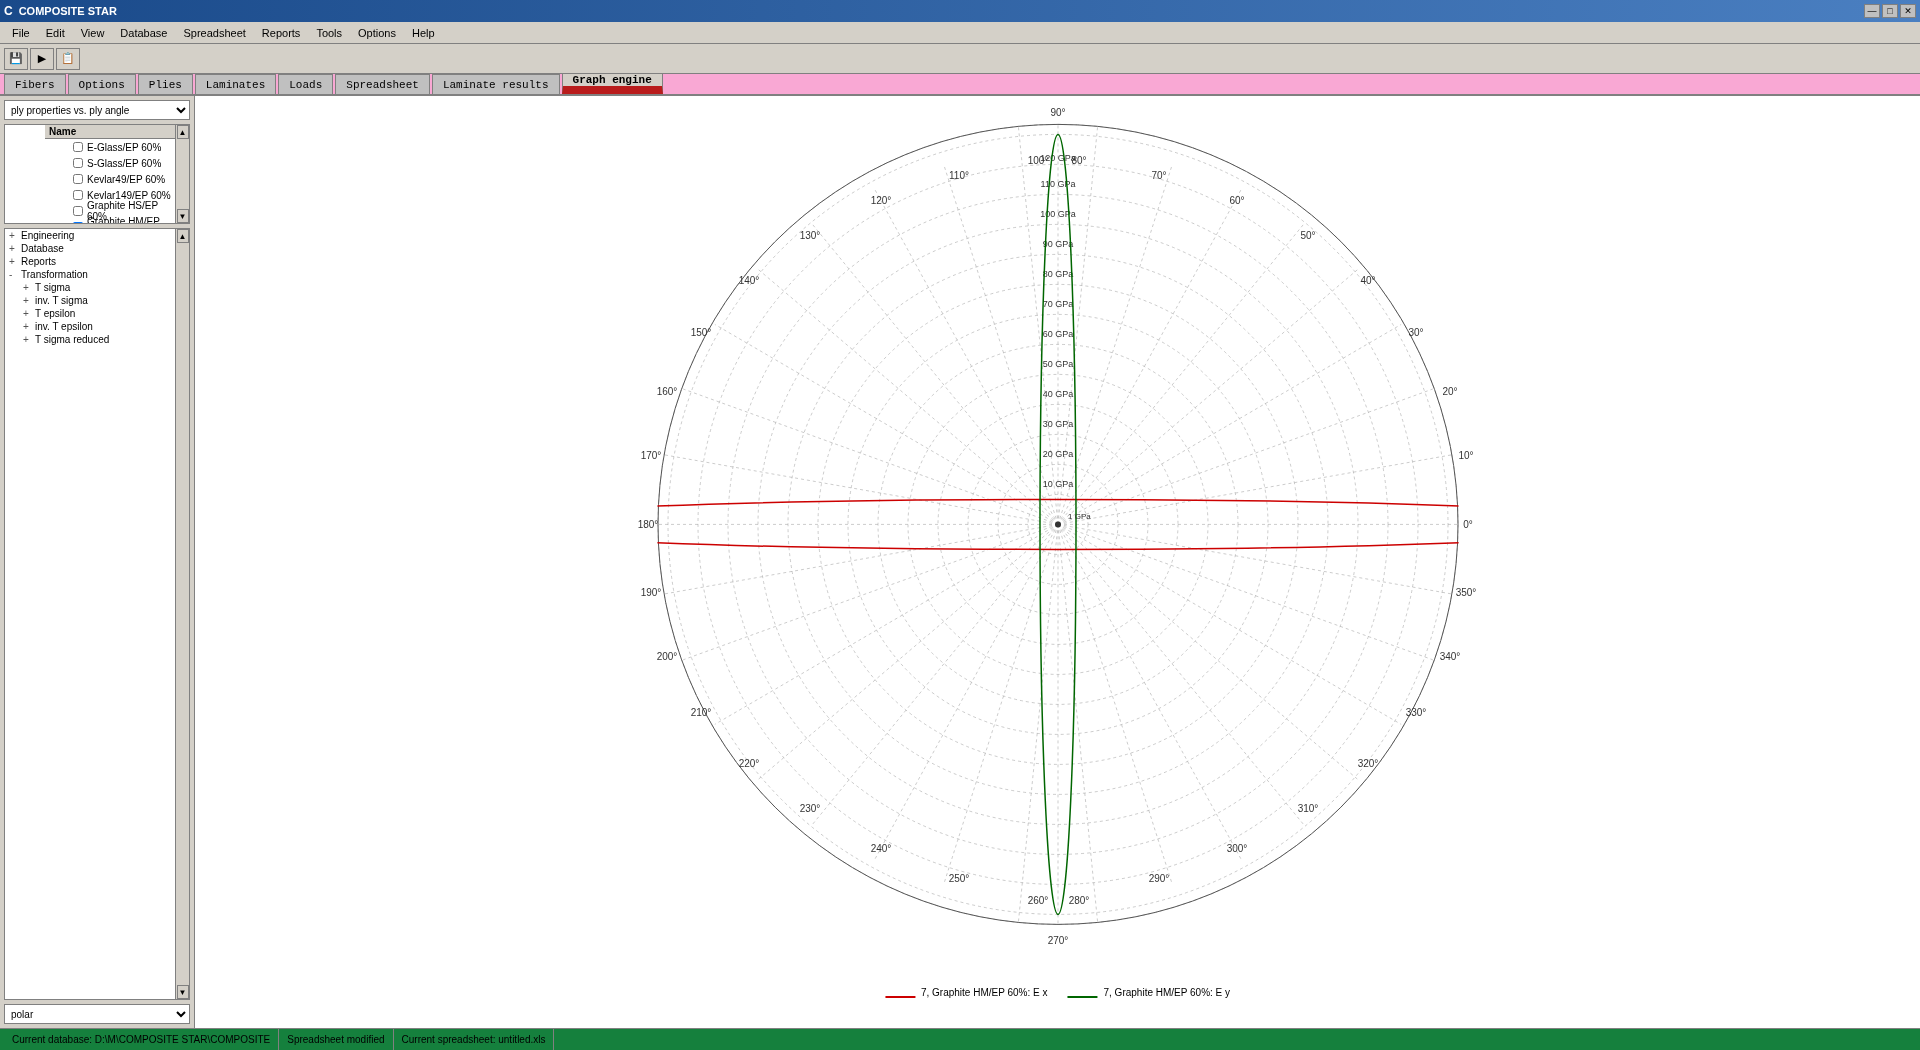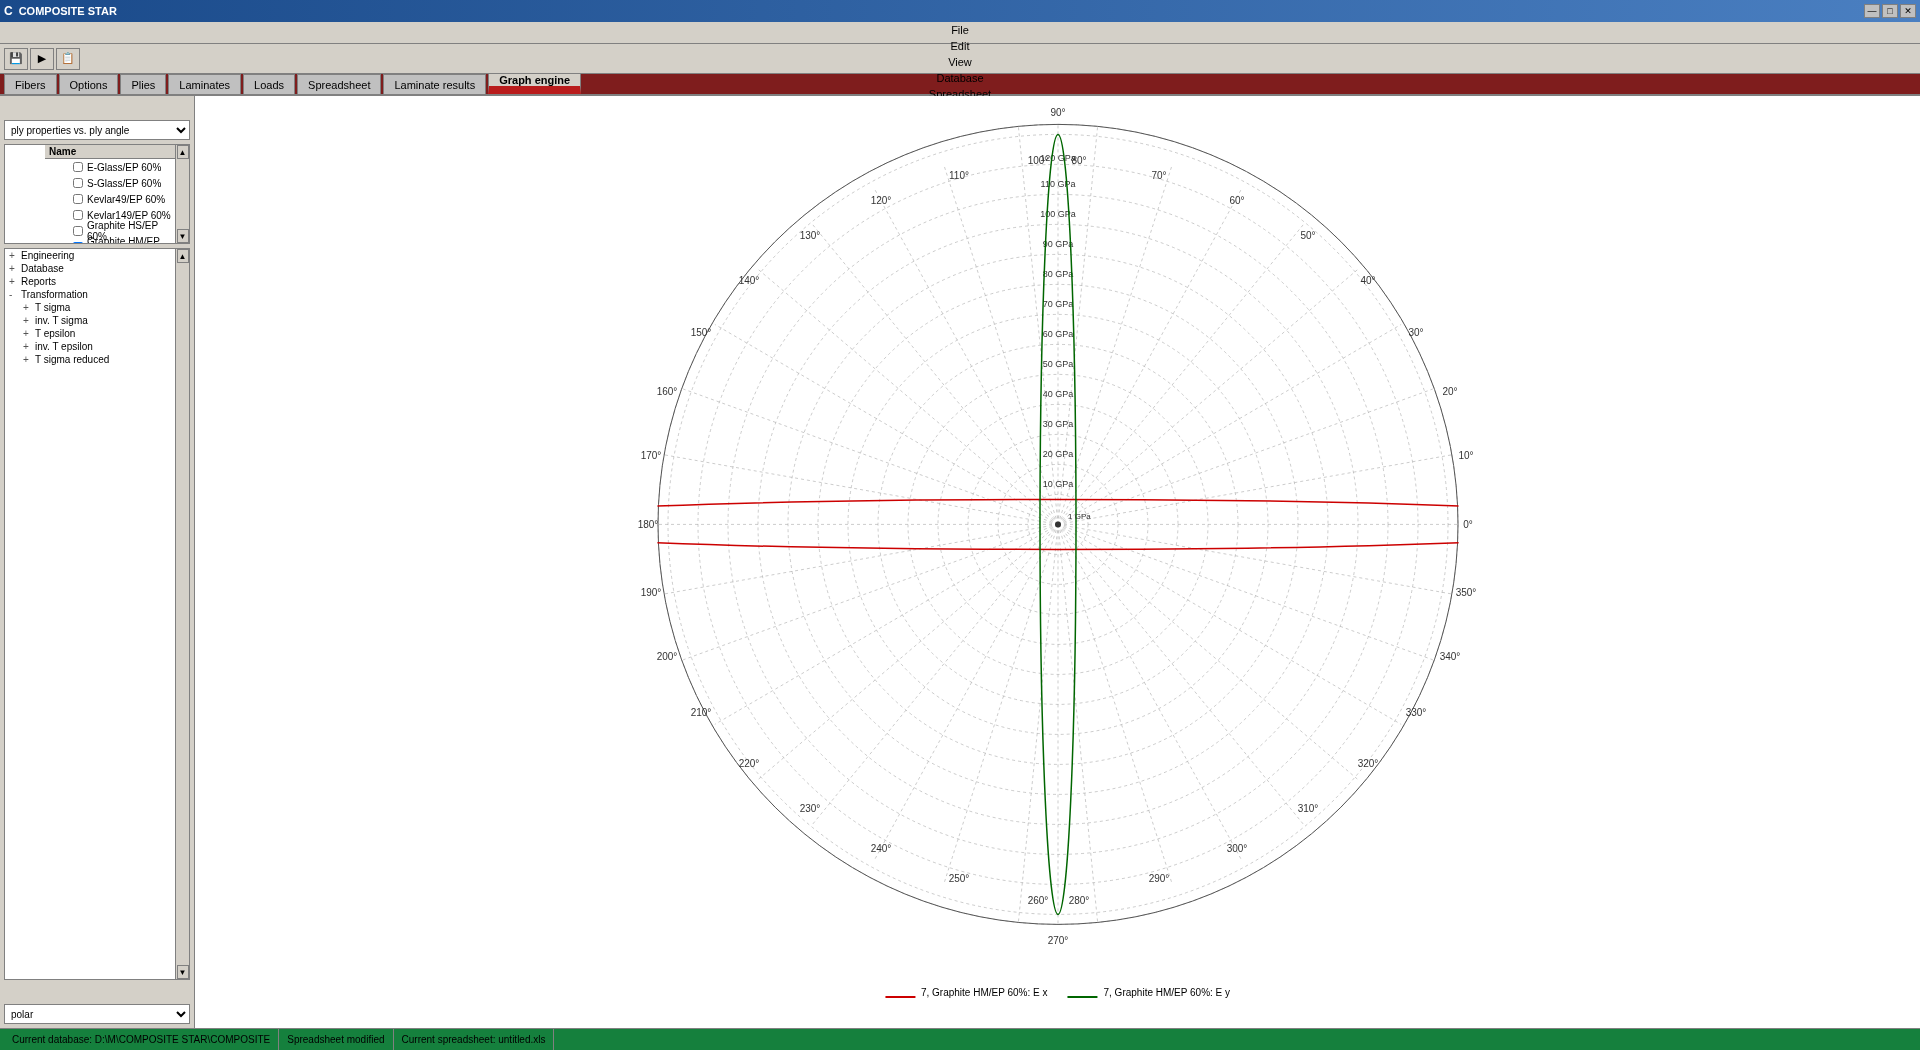--- a/index.html
+++ b/index.html
@@ -30,21 +30,20 @@
     }
 
     
     .menu-bar {
       height: 22px;
       background: #d4d0c8;
       display: flex;
       align-items: center;
       padding: 0 4px;
       border-bottom: 1px solid #808080;
-      flex-direction: column;
     }
     .menu-item {
       padding: 2px 8px;
       cursor: pointer;
       font-size: 11px;
     }
 
     
     .toolbar {
       height: 30px;
@@ -60,25 +59,26 @@
       background: #d4d0c8;
       border: 1px solid #808080;
       display: flex; align-items: center; justify-content: center;
       cursor: pointer;
       font-size: 11px;
     }
 
     
     .tab-bar {
       height: 22px;
-      background: #7f1d1d;
+      background: #f9a8d4;
       display: flex;
       align-items: flex-end;
       padding: 0 4px;
       border-bottom: 2px solid #808080;
+      font-family: Liberation Mono, monospace;
     }
     .tab {
       padding: 2px 10px;
       background: #c0c0c0;
       border: 1px solid #808080;
       border-bottom: none;
       cursor: pointer;
       font-size: 11px;
       margin-right: 2px;
       height: 20px;
@@ -113,21 +113,20 @@
       align-items: center;
       gap: 2px;
     }
     .dropdown {
       flex: 1;
       height: 20px;
       font-size: 10px;
       background: white;
       border: 1px solid #808080;
       padding: 0 2px;
-      margin-top: 20px;
     }
 
     .list-container {
       border: 1px solid #808080;
       background: white;
       flex: 0 0 100px;
       overflow: hidden;
       position: relative;
       padding-left: 40px;
     }

